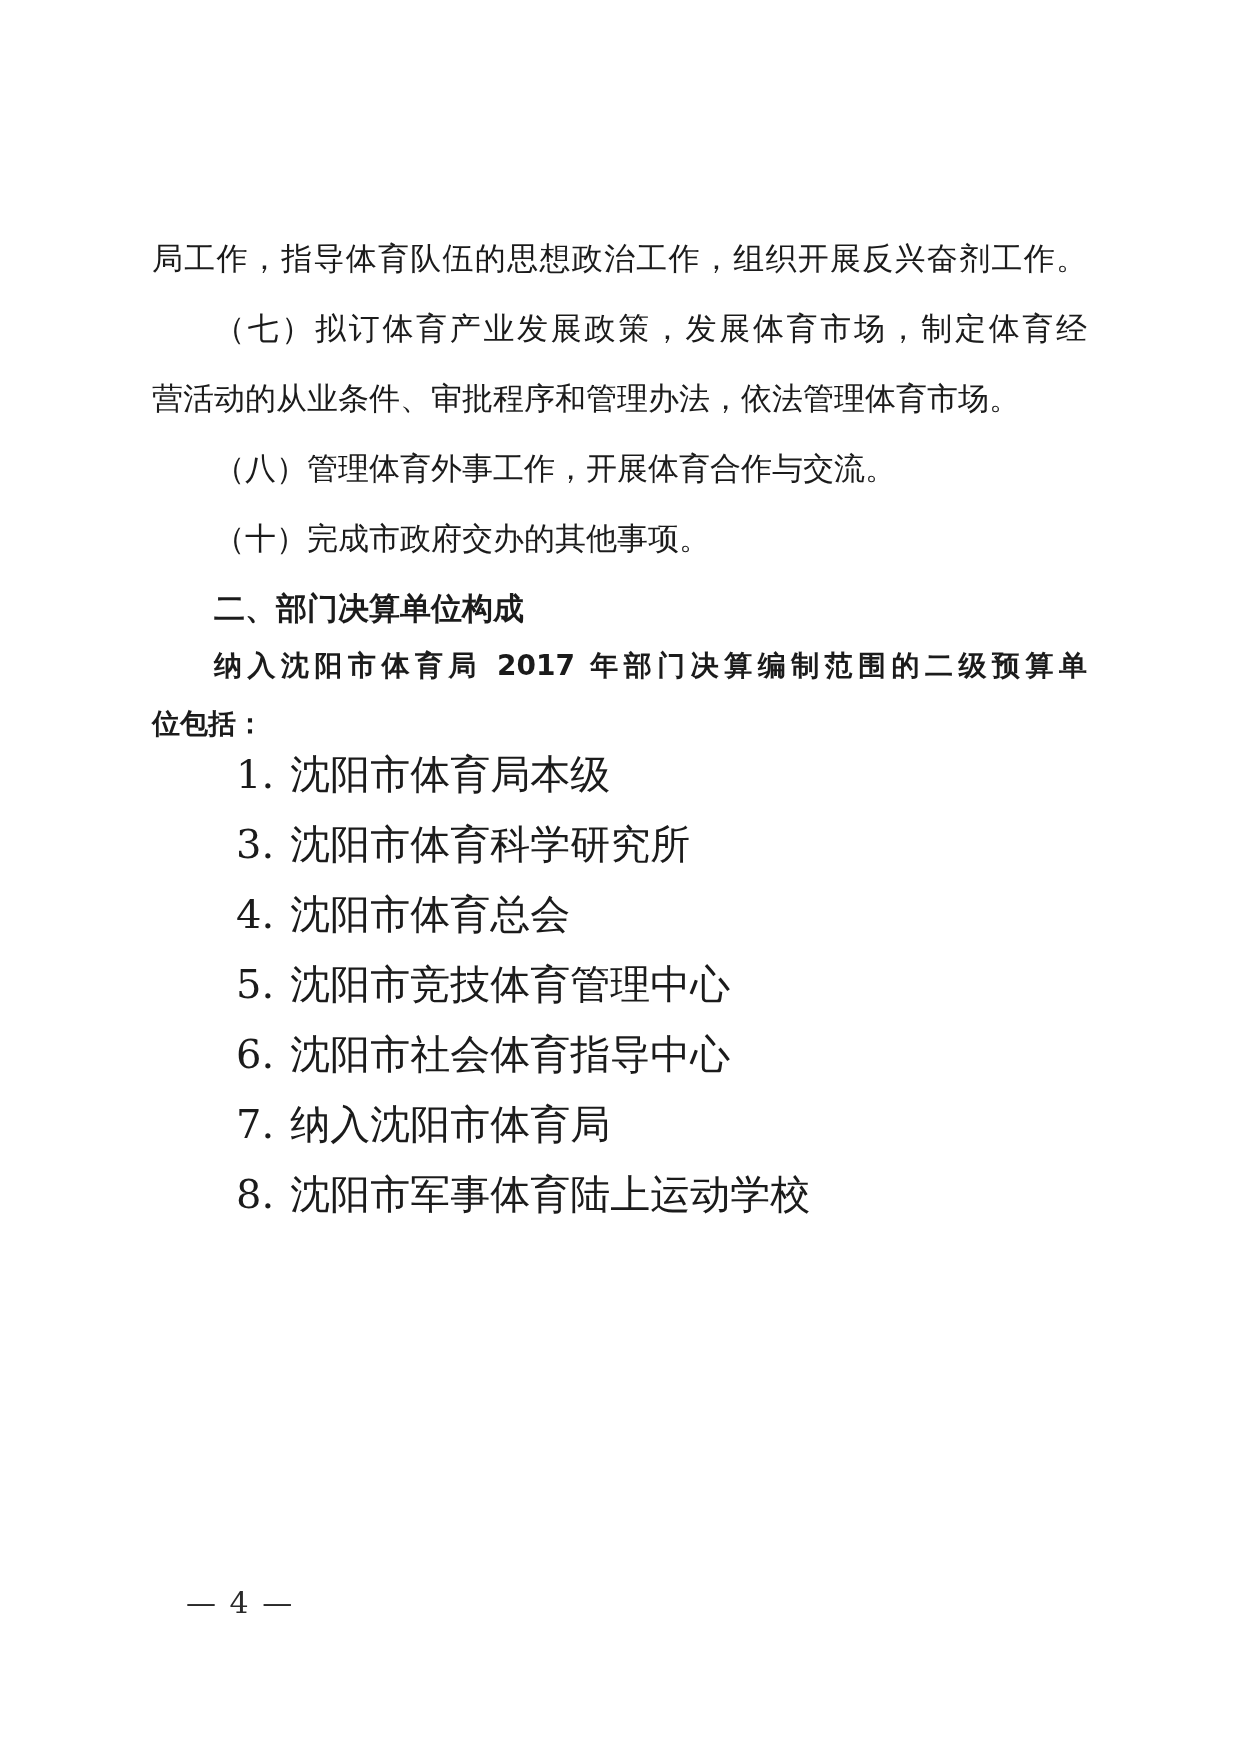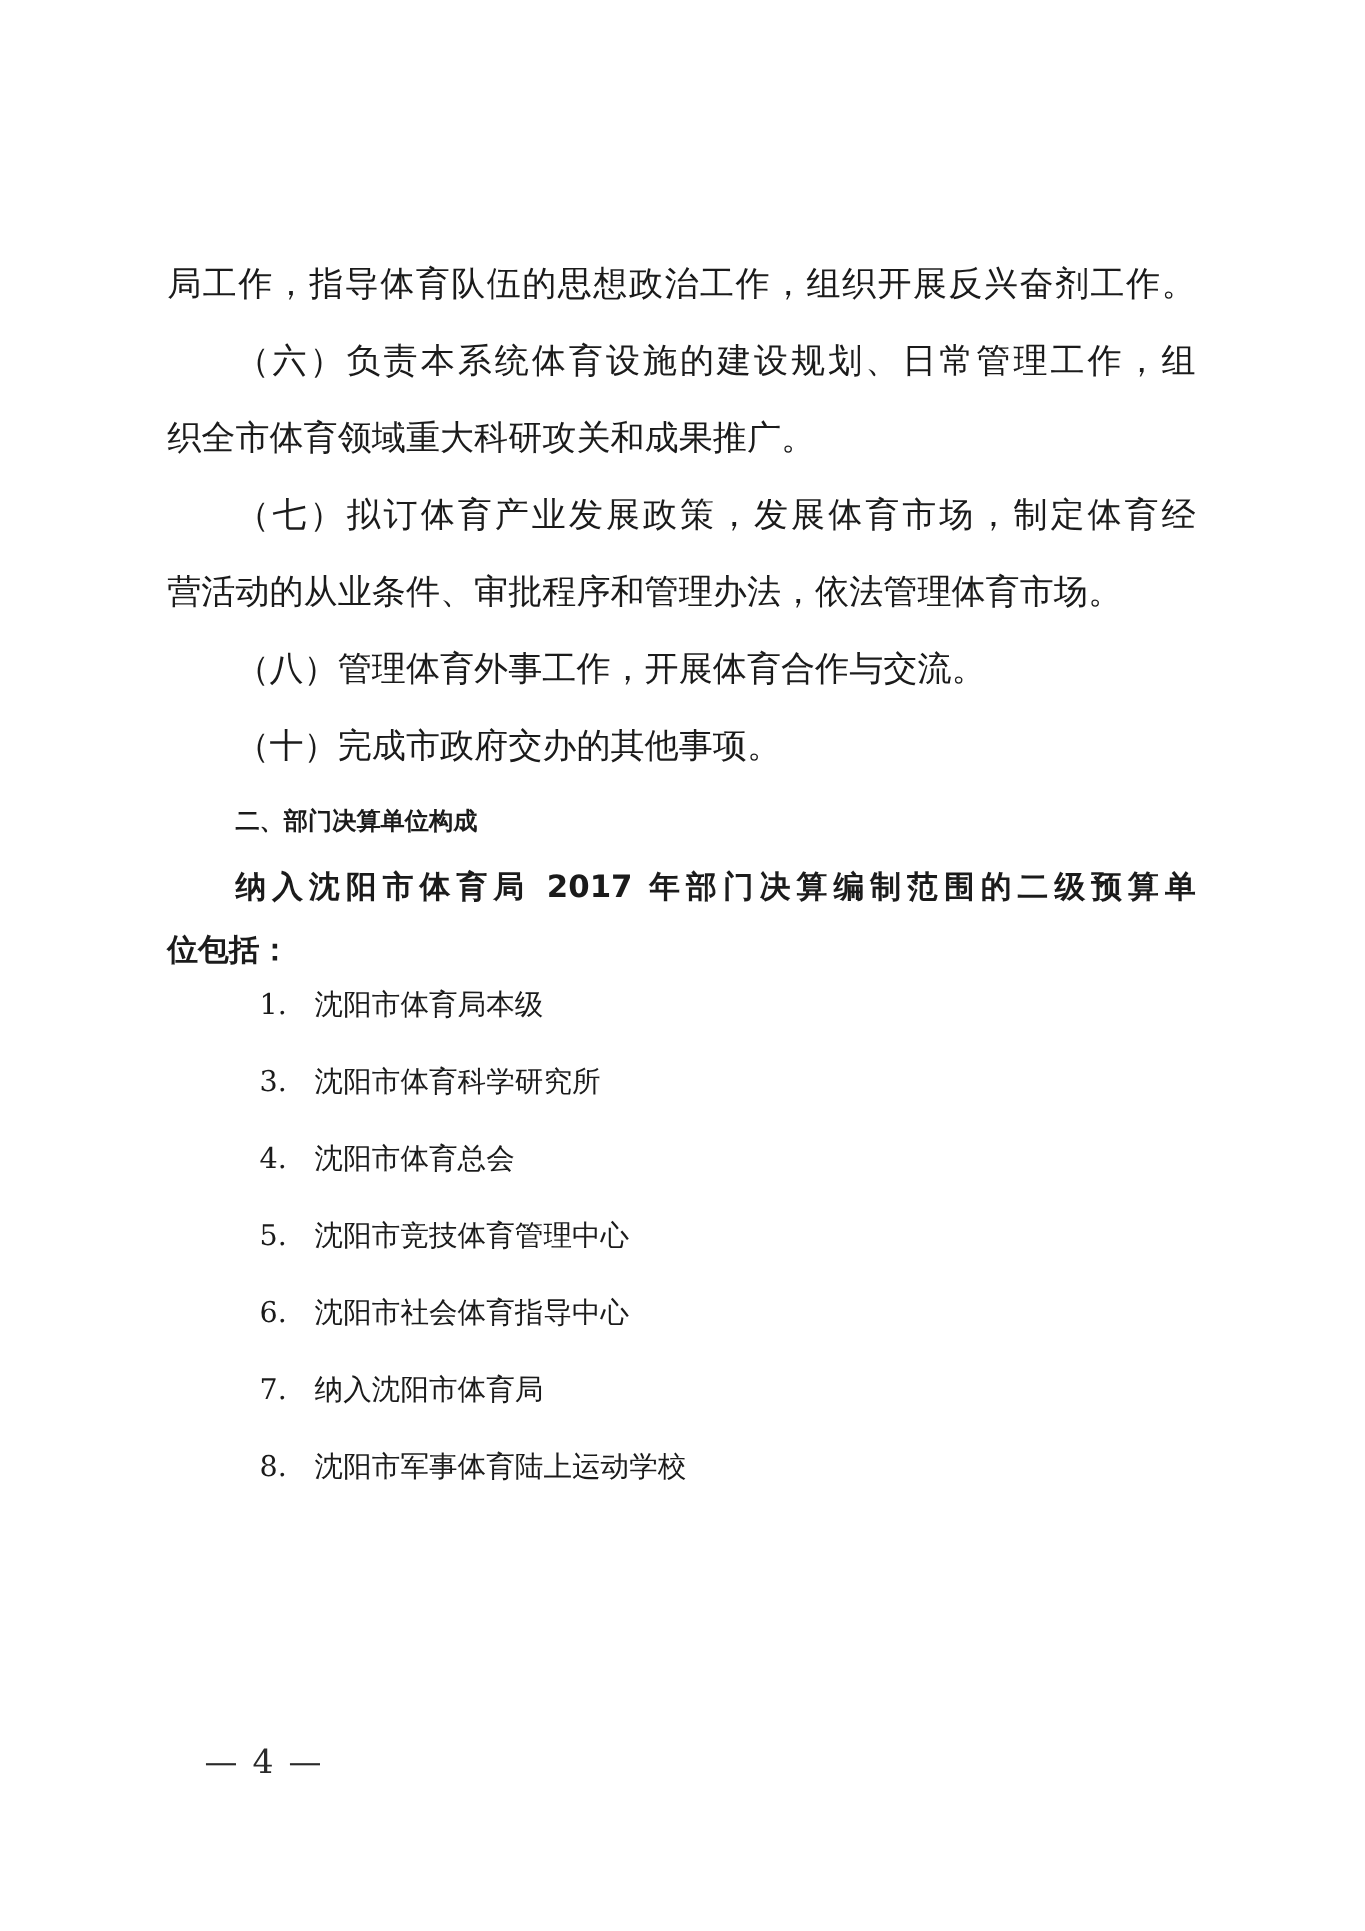--- a/index.html
+++ b/index.html
@@ -24,35 +24,35 @@
     font-size: 31px;
     line-height: 70px;
     text-align: justify;
     text-align-last: left;
     letter-spacing: 0;
   }
   .line.stretch { text-align-last: justify; }
   .line.indent { text-indent: 62px; }
   .heading {
     margin-top: 6px;
-    font-size: 22px;
+    font-size: 31px;
     line-height: 58px;
     font-weight: 700;
     font-family: "DejaVu Sans", "Liberation Sans", sans-serif;
     text-indent: 62px;
   }
   .intro .line {
     font-size: 28px;
     line-height: 58px;
     font-weight: 700;
     font-family: "DejaVu Sans", "Liberation Sans", sans-serif;
   }
   .units { margin-top: -14px; padding-left: 84px; }
   .unit {
-    font-size: 26px;
+    font-size: 40px;
     line-height: 70px;
   }
   .unit-num {
     display: inline-block;
     min-width: 34px;
     margin-right: 16px;
   }
   .page-number {
     position: absolute;
     left: 186px;
@@ -66,24 +66,20 @@
 </head>
 <body>
 
 <div class="page">
   <div class="content">
 
     <div class="para">
       <div class="line stretch">局工作，指导体育队伍的思想政治工作，组织开展反兴奋剂工作。</div>
     </div>
 
-    <div class="para">
-      <div class="line stretch indent">（六）负责本系统体育设施的建设规划、日常管理工作，组</div>
-      <div class="line">织全市体育领域重大科研攻关和成果推广。</div>
-    </div>
 
     <div class="para">
       <div class="line stretch indent">（七）拟订体育产业发展政策，发展体育市场，制定体育经</div>
       <div class="line">营活动的从业条件、审批程序和管理办法，依法管理体育市场。</div>
     </div>
 
     <div class="para">
       <div class="line indent">（八）管理体育外事工作，开展体育合作与交流。</div>
     </div>
 

